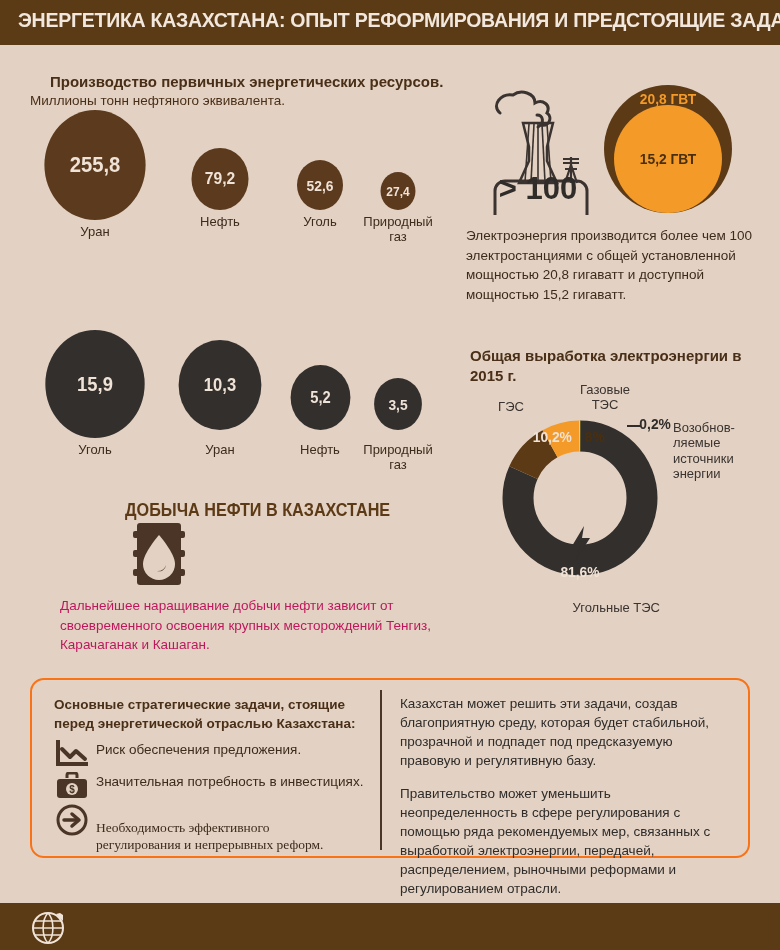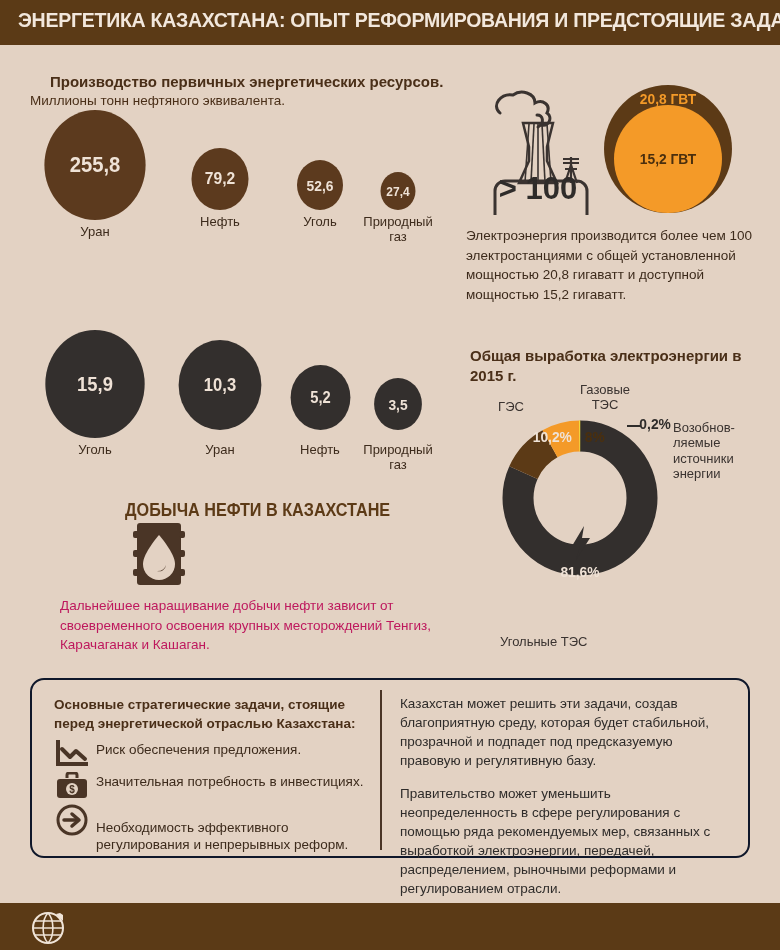--- a/index.html
+++ b/index.html
@@ -87,21 +87,21 @@
   }
   .slice-pct{
     position:absolute;font-family:"Liberation Sans Narrow","Liberation Sans",sans-serif;
     font-weight:bold;transform:scaleX(0.92);white-space:nowrap;
   }
   .donut-leg{position:absolute;font-size:13px;color:#3a3330;line-height:1.18;margin-top:8px;}
 
   
   .panel{
     position:absolute;left:30px;top:678px;width:720px;height:180px;
-    border:2px solid #0f172a;border-radius:14px;
+    border:2px solid #f97316;border-radius:14px;
     box-sizing:border-box;
   }
   .panel-title{font-size:13.5px;font-weight:bold;color:#4a2f18;line-height:1.4;}
   .bullet-txt{font-size:13.5px;color:#3d2b1c;line-height:1.25;}
   .panel-divider{
     position:absolute;left:348px;top:10px;width:0;height:160px;
     border-left:2px solid #4a3526;
   }
   .panel-right p{margin:0 0 13px 0;font-size:13.5px;color:#2f2c2a;line-height:1.42;}
 
@@ -267,21 +267,21 @@
 
   <div style="position:absolute;left:627px;top:425px;width:14px;height:2px;background:#2f2c2a;"></div>
 
   <div class="donut-leg" style="left:481px;top:391px;width:60px;text-align:center;">ГЭС</div>
   <div class="donut-leg" style="left:570px;top:374px;width:70px;text-align:center;white-space:pre-line;">Газовые
 ТЭС</div>
   <div class="donut-leg" style="left:673px;top:412px;width:100px;white-space:pre-line;">Возобнов-
 ляемые
 источники
 энергии</div>
-  <div class="donut-leg" style="left:500px;top:626px;width:160px;text-align:left;">Угольные ТЭС</div>
+  <div class="donut-leg" style="left:500px;top:592px;width:160px;text-align:right;">Угольные ТЭС</div>
 
   <div class="panel">
     <div class="panel-divider"></div>
 
     <div style="position:absolute;left:22px;top:16px;width:310px;">
       <div class="panel-title">Основные стратегические задачи, стоящие перед энергетической отраслью Казахстана:</div>
     </div>
 
     <div style="position:absolute;left:24px;top:60px;width:32px;height:26px;">
       <svg width="32" height="26" viewBox="0 0 32 26">
@@ -306,21 +306,21 @@
     </div>
 
     <div style="position:absolute;left:24px;top:124px;width:32px;height:32px;">
       <svg width="32" height="32" viewBox="0 0 32 32">
         <circle cx="16" cy="16" r="14" fill="none" stroke="#4a3526" stroke-width="3"></circle>
         <path d="M8 16 L21 16" stroke="#4a3526" stroke-width="3.5" stroke-linecap="round"></path>
         <path d="M16 10 L23 16 L16 22" fill="none" stroke="#4a3526" stroke-width="3.5" stroke-linejoin="round" stroke-linecap="round"></path>
       </svg>
     </div>
     <div style="position:absolute;left:64px;top:122px;width:280px;white-space:pre-line;">
-      <div class="bullet-txt" style="white-space:pre-line;">Необходимость эффективного
+      <div class="bullet-txt" style="white-space:pre-line;font-family:Liberation Serif, serif;">Необходимость эффективного
 регулирования и непрерывных реформ.</div>
     </div>
 
     <div class="panel-right" style="position:absolute;left:368px;top:14px;width:330px;">
       <p>Казахстан может решить эти задачи, создав благоприятную среду, которая будет стабильной, прозрачной и подпадет под предсказуемую правовую и регулятивную базу.</p>
       <p>Правительство может уменьшить неопределенность в сфере регулирования с помощью ряда рекомендуемых мер, связанных с выработкой электроэнергии, передачей, распределением, рыночными реформами и регулированием отрасли.</p>
     </div>
   </div>
 
 

